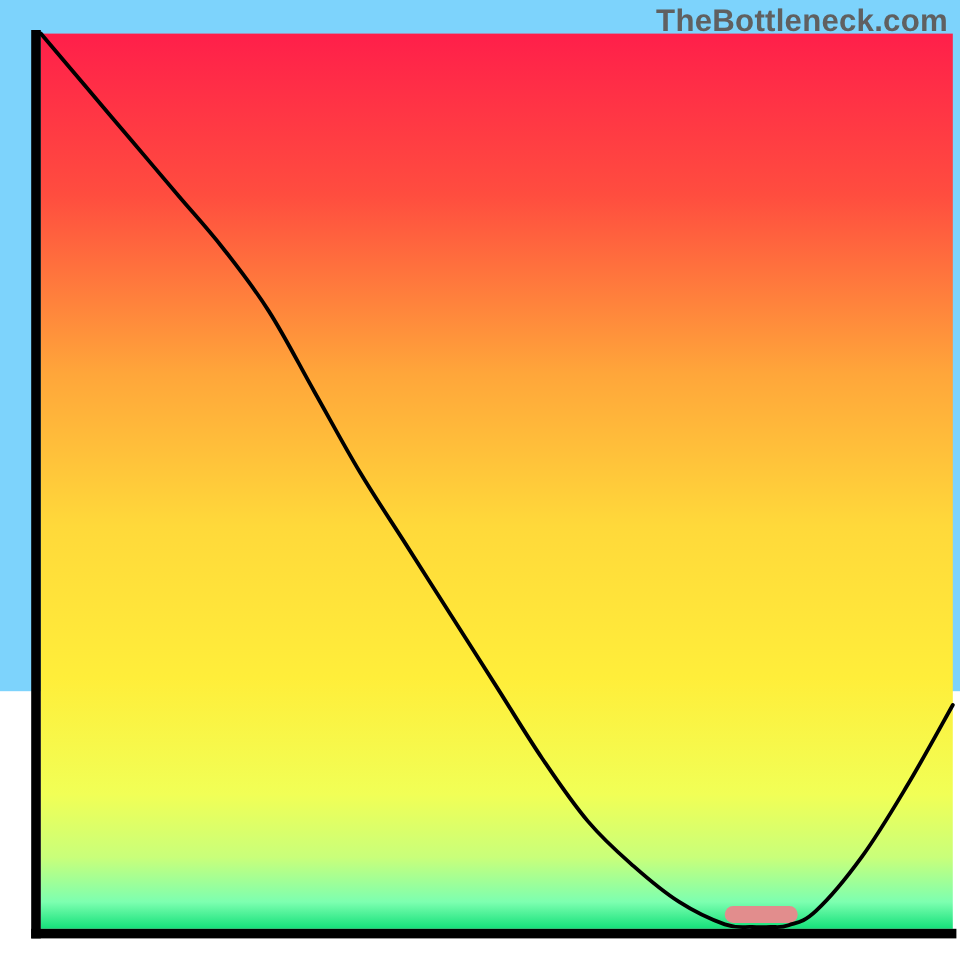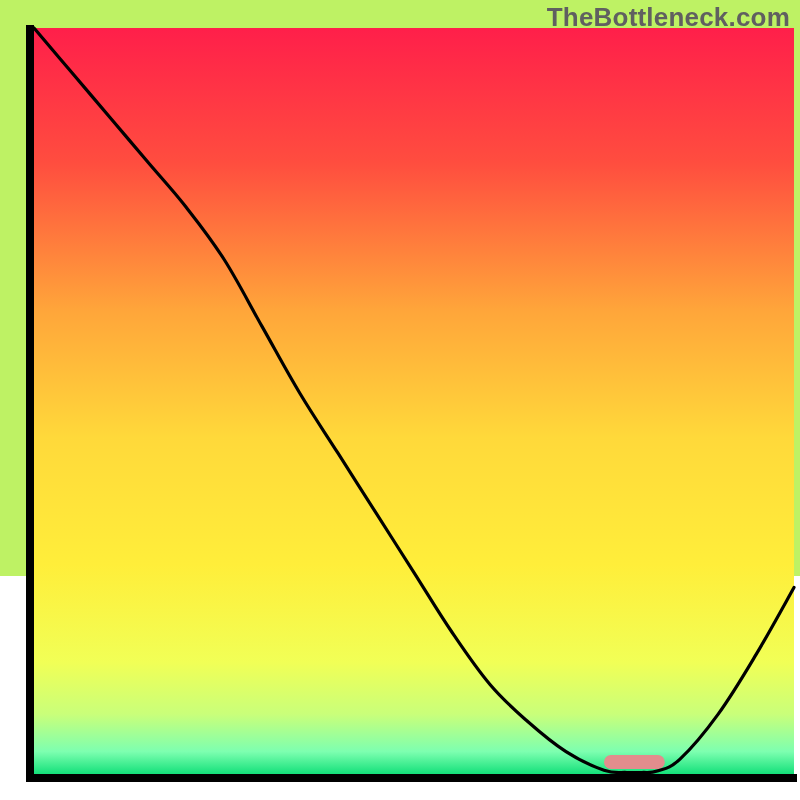--- a/index.html
+++ b/index.html
@@ -8,21 +8,21 @@
     width: 800px;
     height: 800px;
     background: #ffffff;
     font-family: Arial, Helvetica, sans-serif;
     overflow: hidden;
   }
   .chart-frame {
     position: relative;
     width: 800px;
     height: 576px;
-    background: #bef264;
+    background: #7dd3fc;
     box-sizing: border-box;
   }
   .watermark {
     position: absolute;
     top: 2px;
     right: 10px;
     font-size: 26px;
     font-weight: 600;
     color: #606060;
     letter-spacing: 0.2px;

